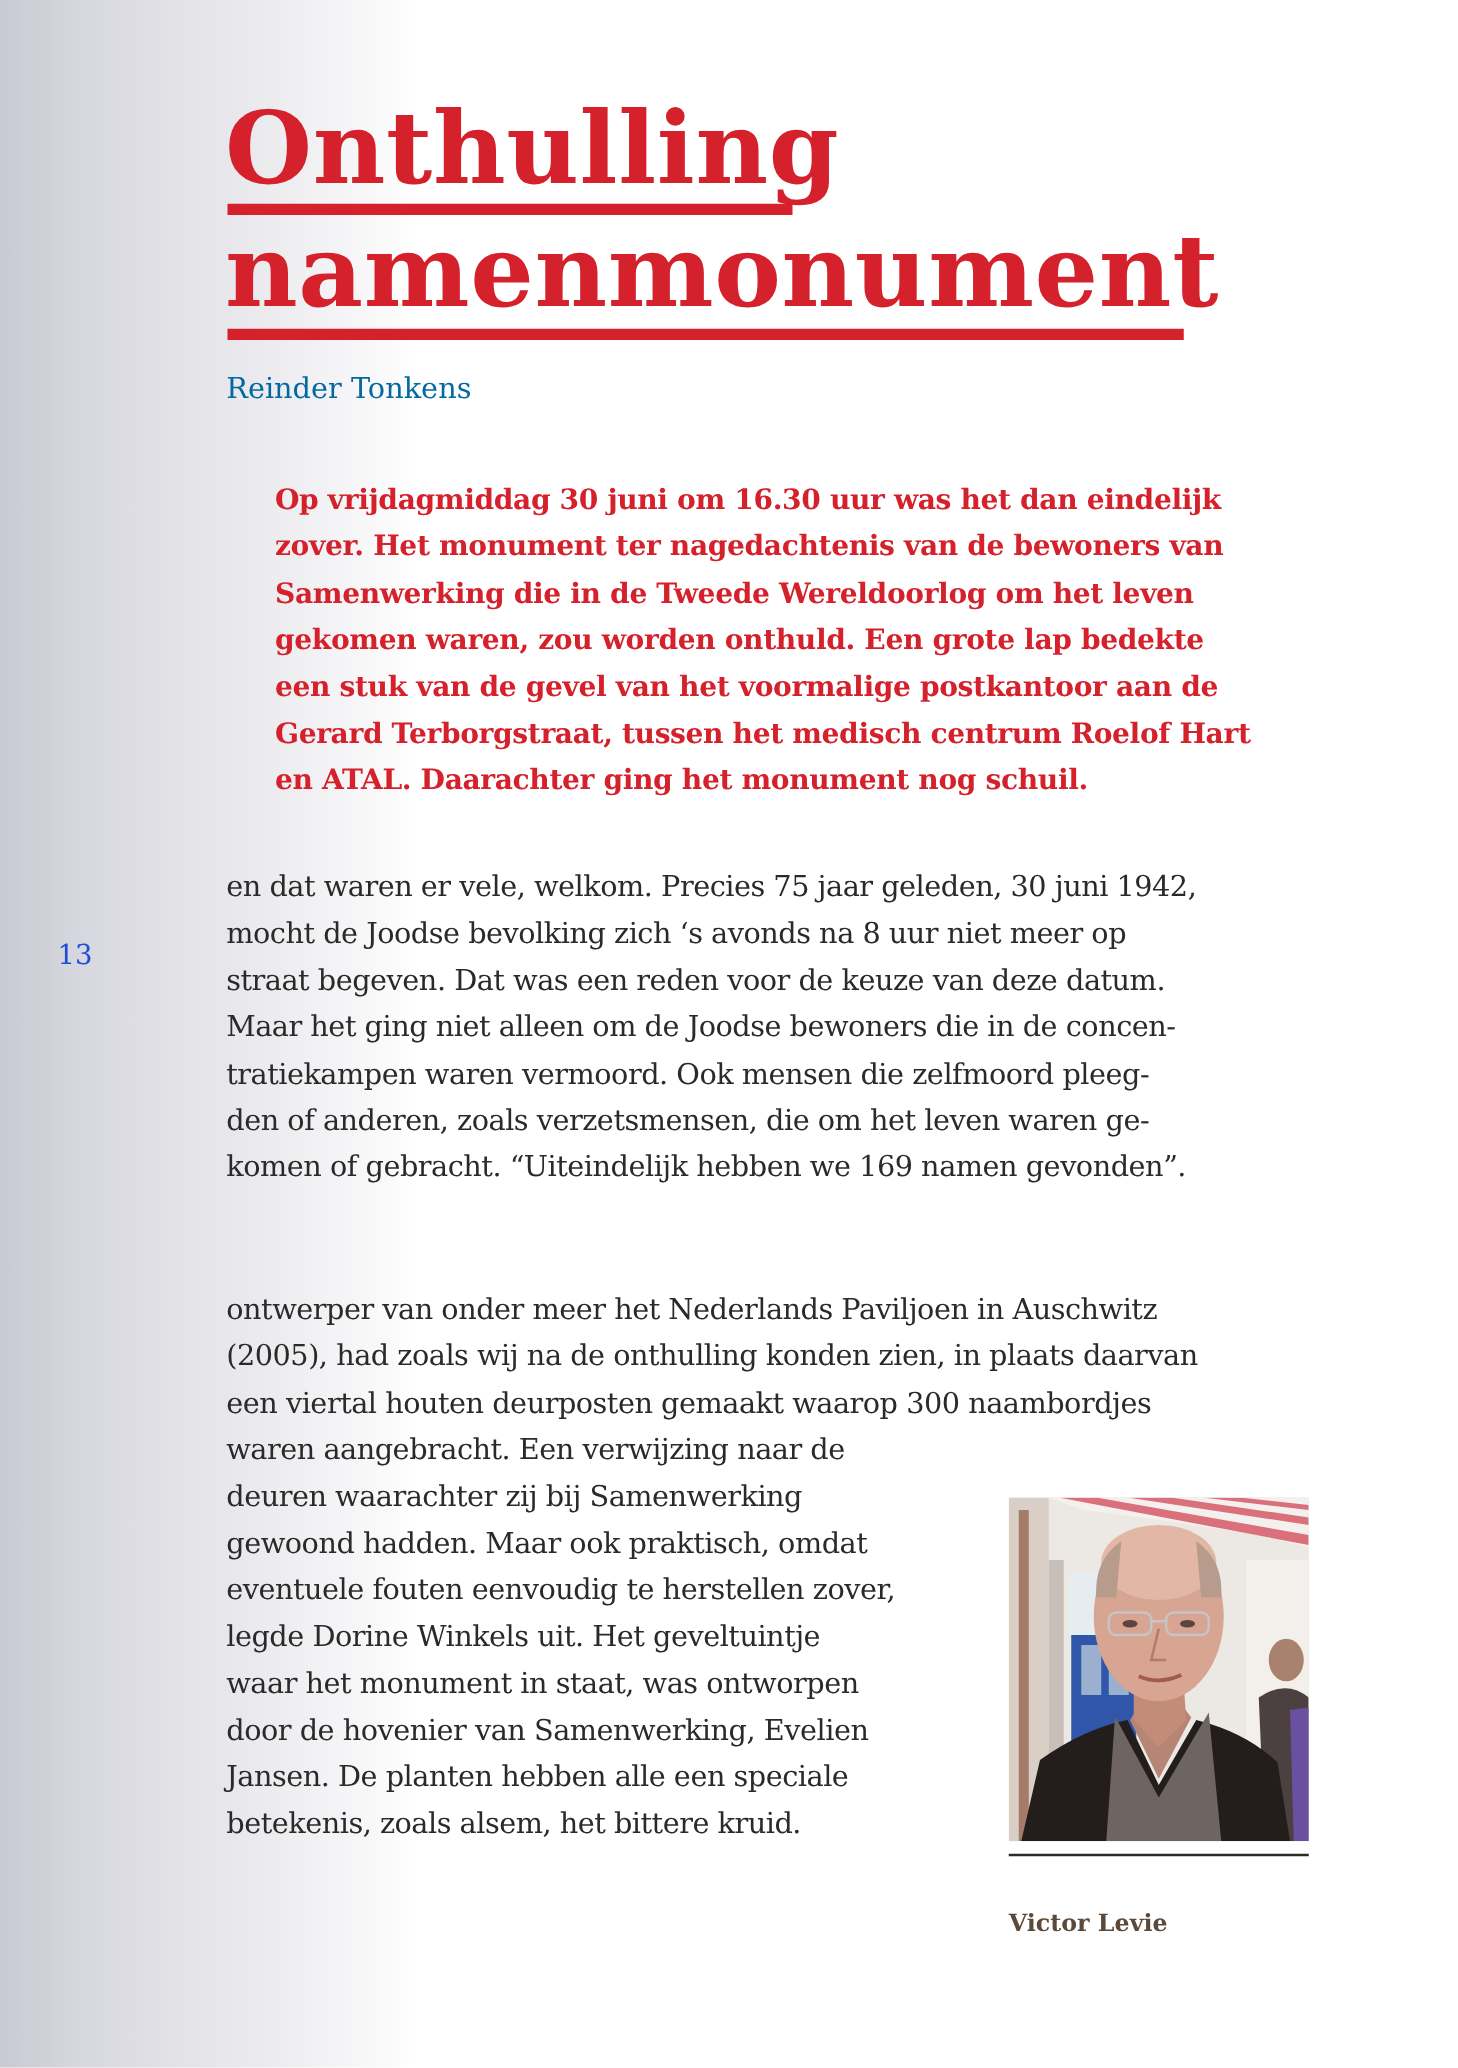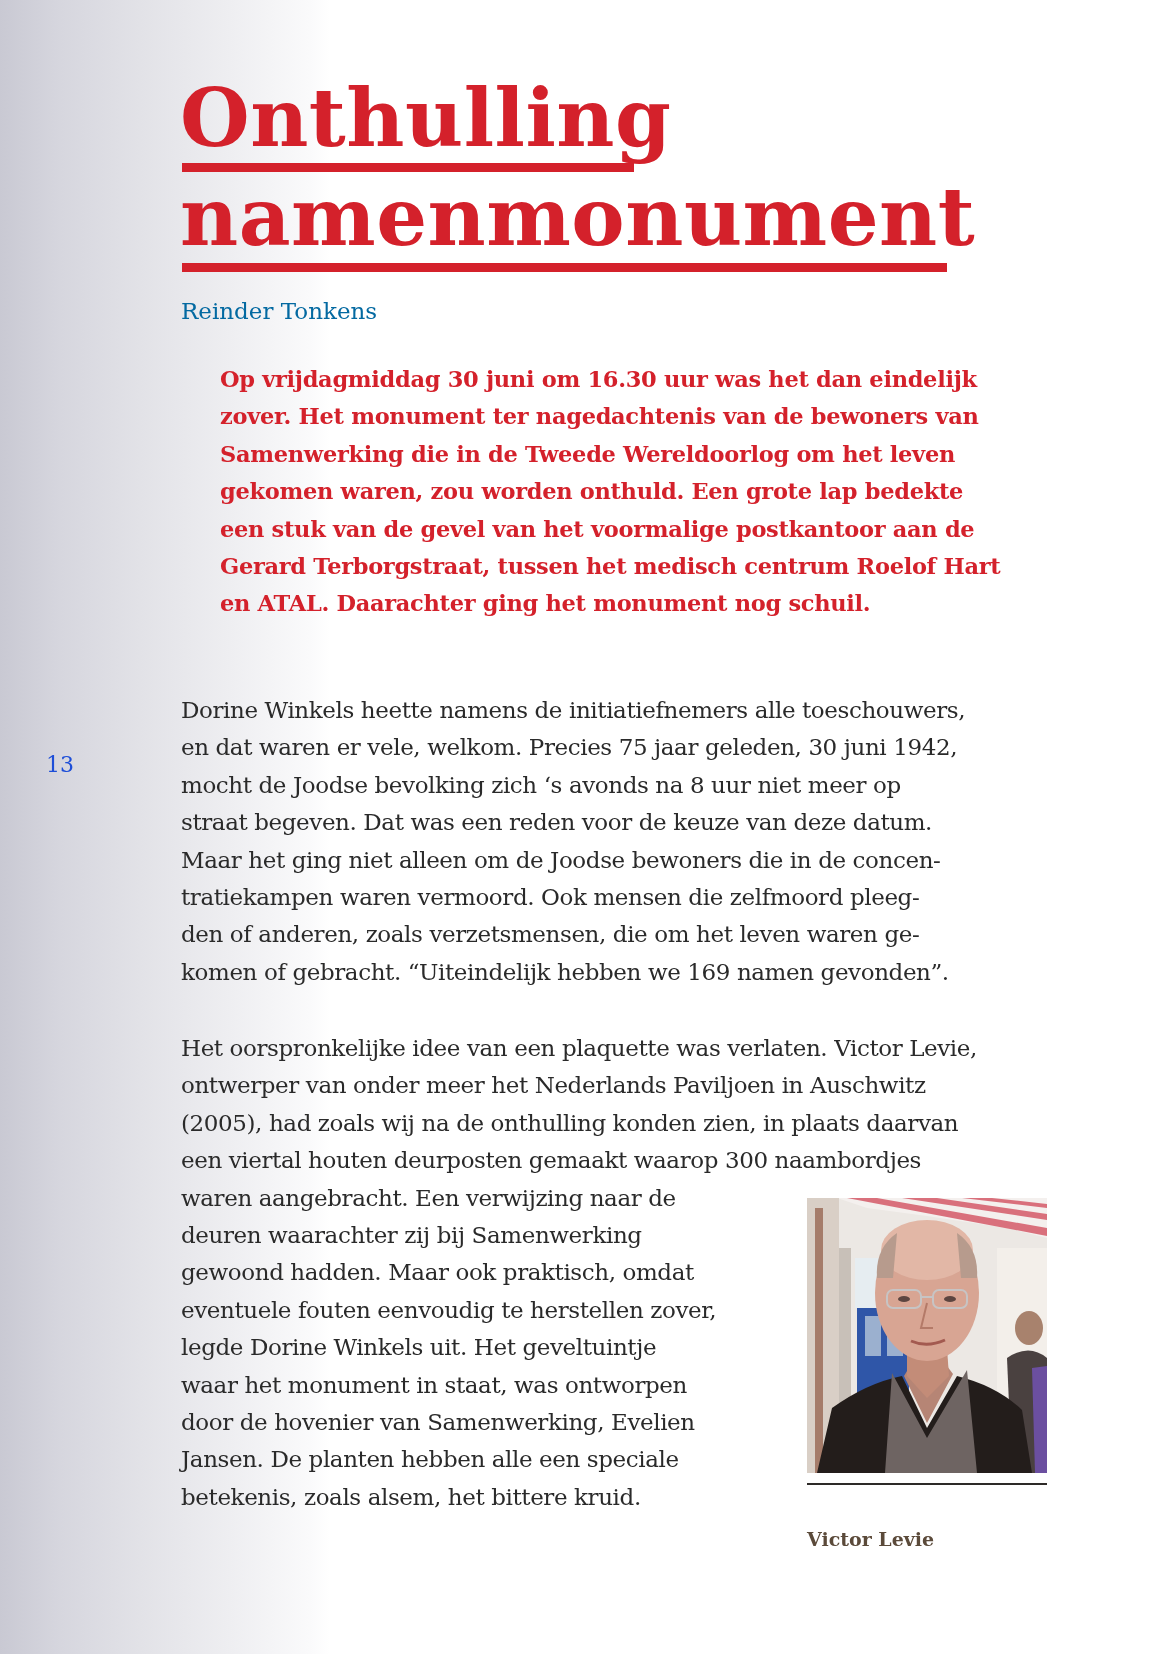--- a/index.html
+++ b/index.html
@@ -14,21 +14,21 @@
     color: #d4212b; font-size: 80px; line-height: 1; letter-spacing: 0.5px;
     white-space: nowrap;
   }
   .title-rule { position: absolute; left: 182px; height: 9px; background: #d4212b; }
   .byline {
     position: absolute; left: 181px; top: 298px;
     font-family: "DejaVu Serif", serif; font-size: 23px; color: #0369a1;
     white-space: nowrap;
   }
   .lead {
-    position: absolute; left: 220px; top: 361px;
+    position: absolute; left: 220px; top: 382px;
     font-family: "DejaVu Serif", serif; font-weight: bold;
     font-size: 22.5px; line-height: 37.4px; color: #d4212b; letter-spacing: -0.3px;
   }
   .lead .ln, .body-para .ln { display: block; white-space: nowrap; }
   .body-para {
     position: absolute; left: 181px;
     font-family: "DejaVu Serif", serif; font-size: 23px; line-height: 37.4px; color: #2a2a2a;
     letter-spacing: -0.4px;
   }
   .page-number {
@@ -64,32 +64,30 @@
     <span class="ln">Samenwerking die in de Tweede Wereldoorlog om het leven</span>
     <span class="ln">gekomen waren, zou worden onthuld. Een grote lap bedekte</span>
     <span class="ln">een stuk van de gevel van het voormalige postkantoor aan de</span>
     <span class="ln">Gerard Terborgstraat, tussen het medisch centrum Roelof Hart</span>
     <span class="ln">en ATAL. Daarachter ging het monument nog schuil.</span>
   </div>
 
   <div class="page-number">13</div>
 
   <div class="body-para" style="top:692px;">
-    <span class="ln">Dorine Winkels heette namens de initiatiefnemers alle toeschouwers,</span>
     <span class="ln">en dat waren er vele, welkom. Precies 75 jaar geleden, 30 juni 1942,</span>
     <span class="ln">mocht de Joodse bevolking zich ‘s avonds na 8 uur niet meer op</span>
     <span class="ln">straat begeven. Dat was een reden voor de keuze van deze datum.</span>
     <span class="ln">Maar het ging niet alleen om de Joodse bewoners die in de concen-</span>
     <span class="ln">tratiekampen waren vermoord. Ook mensen die zelfmoord pleeg-</span>
     <span class="ln">den of anderen, zoals verzetsmensen, die om het leven waren ge-</span>
     <span class="ln">komen of gebracht. “Uiteindelijk hebben we 169 namen gevonden”.</span>
   </div>
 
   <div class="body-para" style="top:1030px;">
-    <span class="ln">Het oorspronkelijke idee van een plaquette was verlaten. Victor Levie,</span>
     <span class="ln">ontwerper van onder meer het Nederlands Paviljoen in Auschwitz</span>
     <span class="ln">(2005), had zoals wij na de onthulling konden zien, in plaats daarvan</span>
     <span class="ln">een viertal houten deurposten gemaakt waarop 300 naambordjes</span>
     <span class="ln">waren aangebracht. Een verwijzing naar de</span>
     <span class="ln">deuren waarachter zij bij Samenwerking</span>
     <span class="ln">gewoond hadden. Maar ook praktisch, omdat</span>
     <span class="ln">eventuele fouten eenvoudig te herstellen zover,</span>
     <span class="ln">legde Dorine Winkels uit. Het geveltuintje</span>
     <span class="ln">waar het monument in staat, was ontworpen</span>
     <span class="ln">door de hovenier van Samenwerking, Evelien</span>

